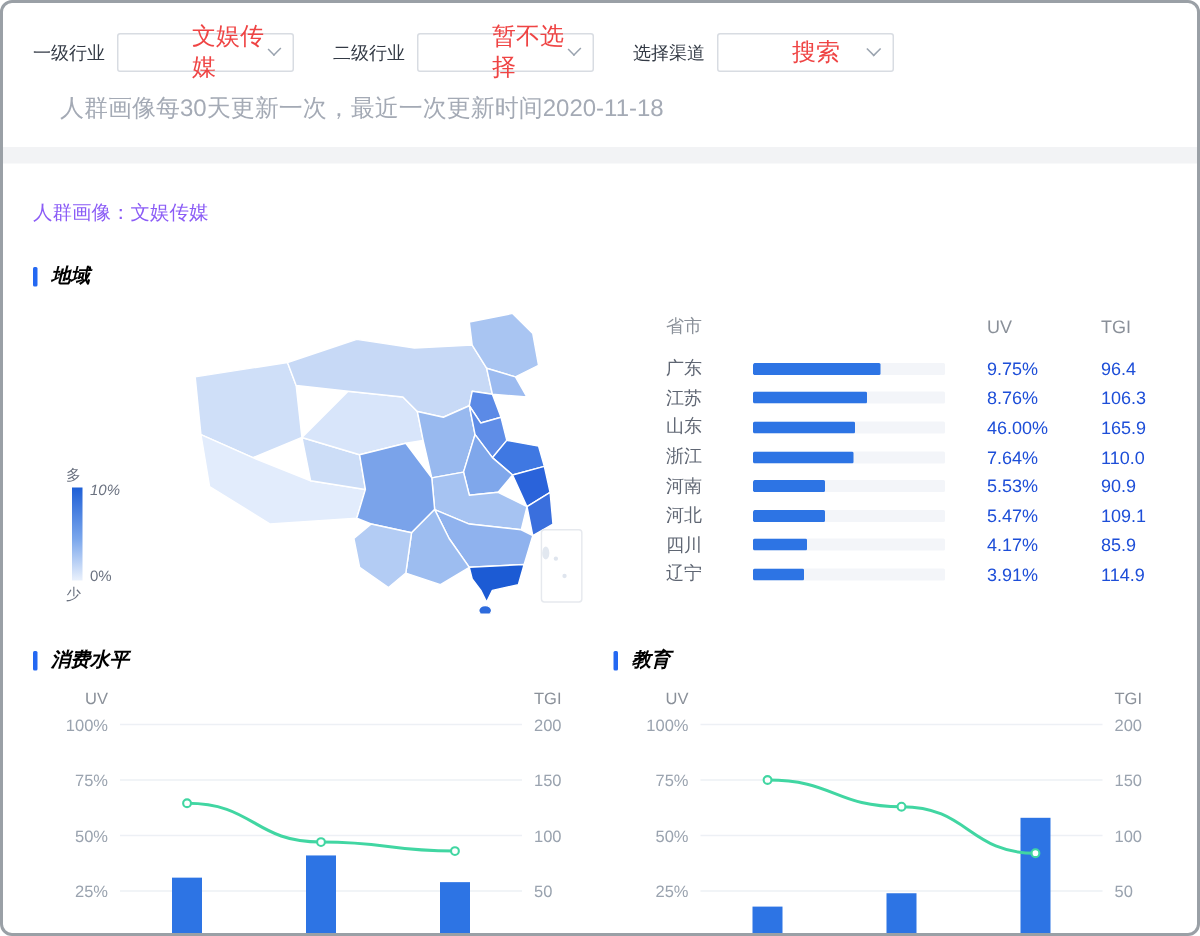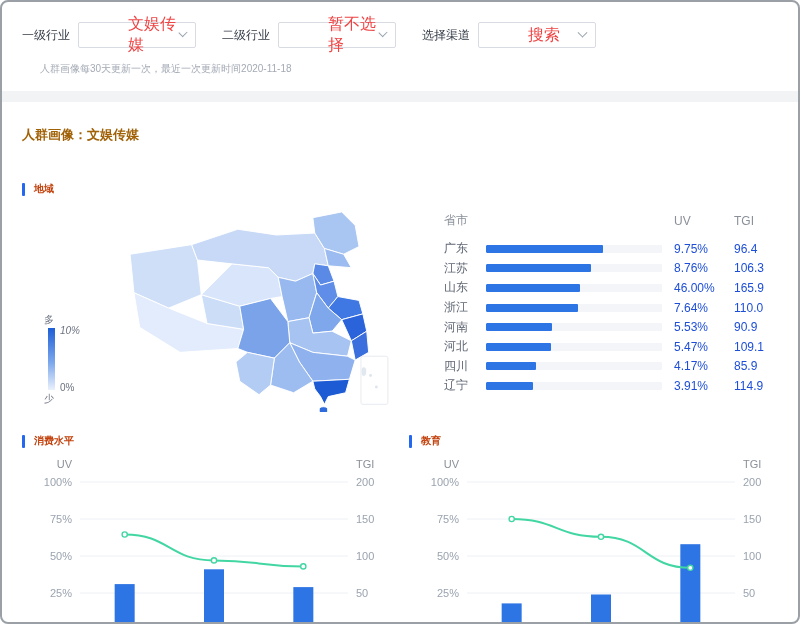--- a/index.html
+++ b/index.html
@@ -10,46 +10,46 @@
   
   .filters { display:flex; align-items:flex-start; padding:20px 20px 0 20px; gap:26px; }
   .filter-group { display:flex; align-items:center; gap:8px; }
   .filter-label { font-size:12px; color:#333a45; white-space:nowrap; }
   .select { width:118px; height:26px; border:1px solid #d8dce2; border-radius:2px; background:#fff;
             display:flex; align-items:center; justify-content:space-between; padding:0 9px; cursor:pointer; }
   .select-value { font-size:16px; color:#ef4444;margin-left:40px; }
   .chev { width:7px; height:7px; border-right:1.5px solid #9aa3af; border-bottom:1.5px solid #9aa3af;
           transform:rotate(45deg) translate(-2px,-2px); }
 
-  .note { margin:14px 0 0 38px; font-size:10px; color:#a4aab5; }
+  .note { margin:14px 0 0 38px; font-size:16px; color:#a4aab5; }
   .band { margin-top:15px; height:11px; background:#f2f3f5; }
 
   
   .content { padding:24px 20px 0 20px; }
-  .page-title { font-size:13px; font-weight:bold; color:#a16207; margin-bottom:38px; }
+  .page-title { font-size:13px; font-weight:normal; color:#8b5cf6; margin-bottom:24px; }
 
   .panel-header { display:flex; align-items:center; gap:9px; }
   .accent-bar { width:3px; height:13px; background:#2468f2; border-radius:1px; }
-  .panel-title { font-size:10px; font-weight:bold; color:#c2410c; }
+  .panel-title { font-size:13px; font-weight:bold; color:#000000;font-style:italic; }
 
   
   .region-body { display:flex; margin-top:14px; height:202px; }
   .map-wrap { position:relative; width:392px; height:202px; flex:none; }
   .map-svg { position:absolute; left:92px; top:0; }
   .map-legend { position:absolute; left:20px; bottom:6px; width:60px; font-size:10px; color:#6b7280; }
   .legend-more { display:block; margin:0 0 1px 2px; }
   .legend-col { position:relative; width:60px; height:62px; }
   .legend-bar { position:absolute; left:6px; top:0; width:7px; height:62px;
                 background:linear-gradient(180deg,#1e5fd6 0%,#7aa6ec 55%,#eaf1fc 100%); }
   .legend-max { position:absolute; left:18px; top:-3px;font-style:italic; }
   .legend-min { position:absolute; left:18px; bottom:-3px; }
   .legend-less { display:block; margin:2px 0 0 2px; }
 
   .province-table { flex:1; padding:2px 6px 0 30px; }
-  .prov-head, .prov-row { display:grid; grid-template-columns:30px 1fr 48px 38px; column-gap:12px; align-items:center; }
+  .prov-head, .prov-row { display:grid; grid-template-columns:30px 1fr 48px 38px; column-gap:28px; align-items:center; }
   .prov-head { margin-bottom:10px; font-size:12px; color:#8a9099; }
   .prov-head .h-uv, .prov-row .prov-uv { text-align:left; }
   .prov-row { height:19.6px; font-size:12px; color:#5f6673; }
   .prov-track { height:8px; background:#f3f5f9; border-radius:1px; overflow:hidden; }
   .prov-fill { display:block; height:100%; background:#2d74e4; border-radius:1px; }
   .prov-uv, .prov-tgi { color:#1d4ed8; white-space:nowrap; }
 
   
   .charts-row { display:flex; gap:14px; margin-top:22px; }
   .chart-panel { width:373px; flex:none; }

